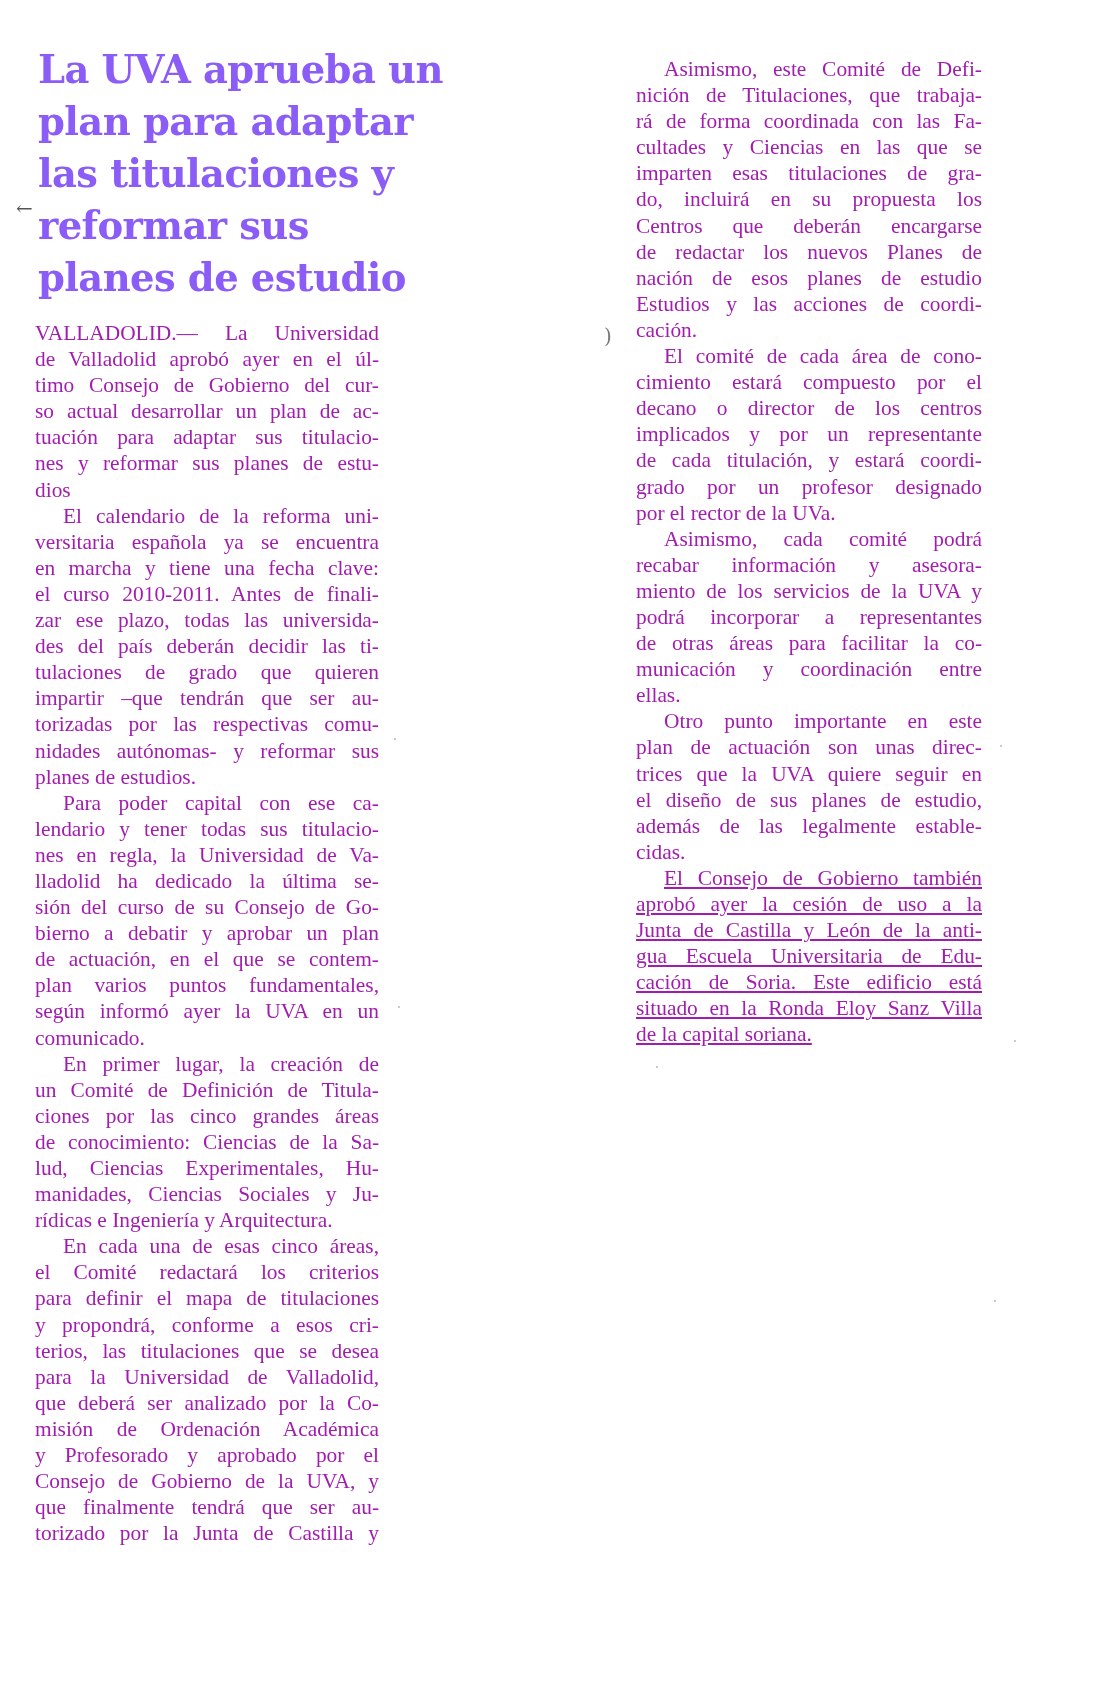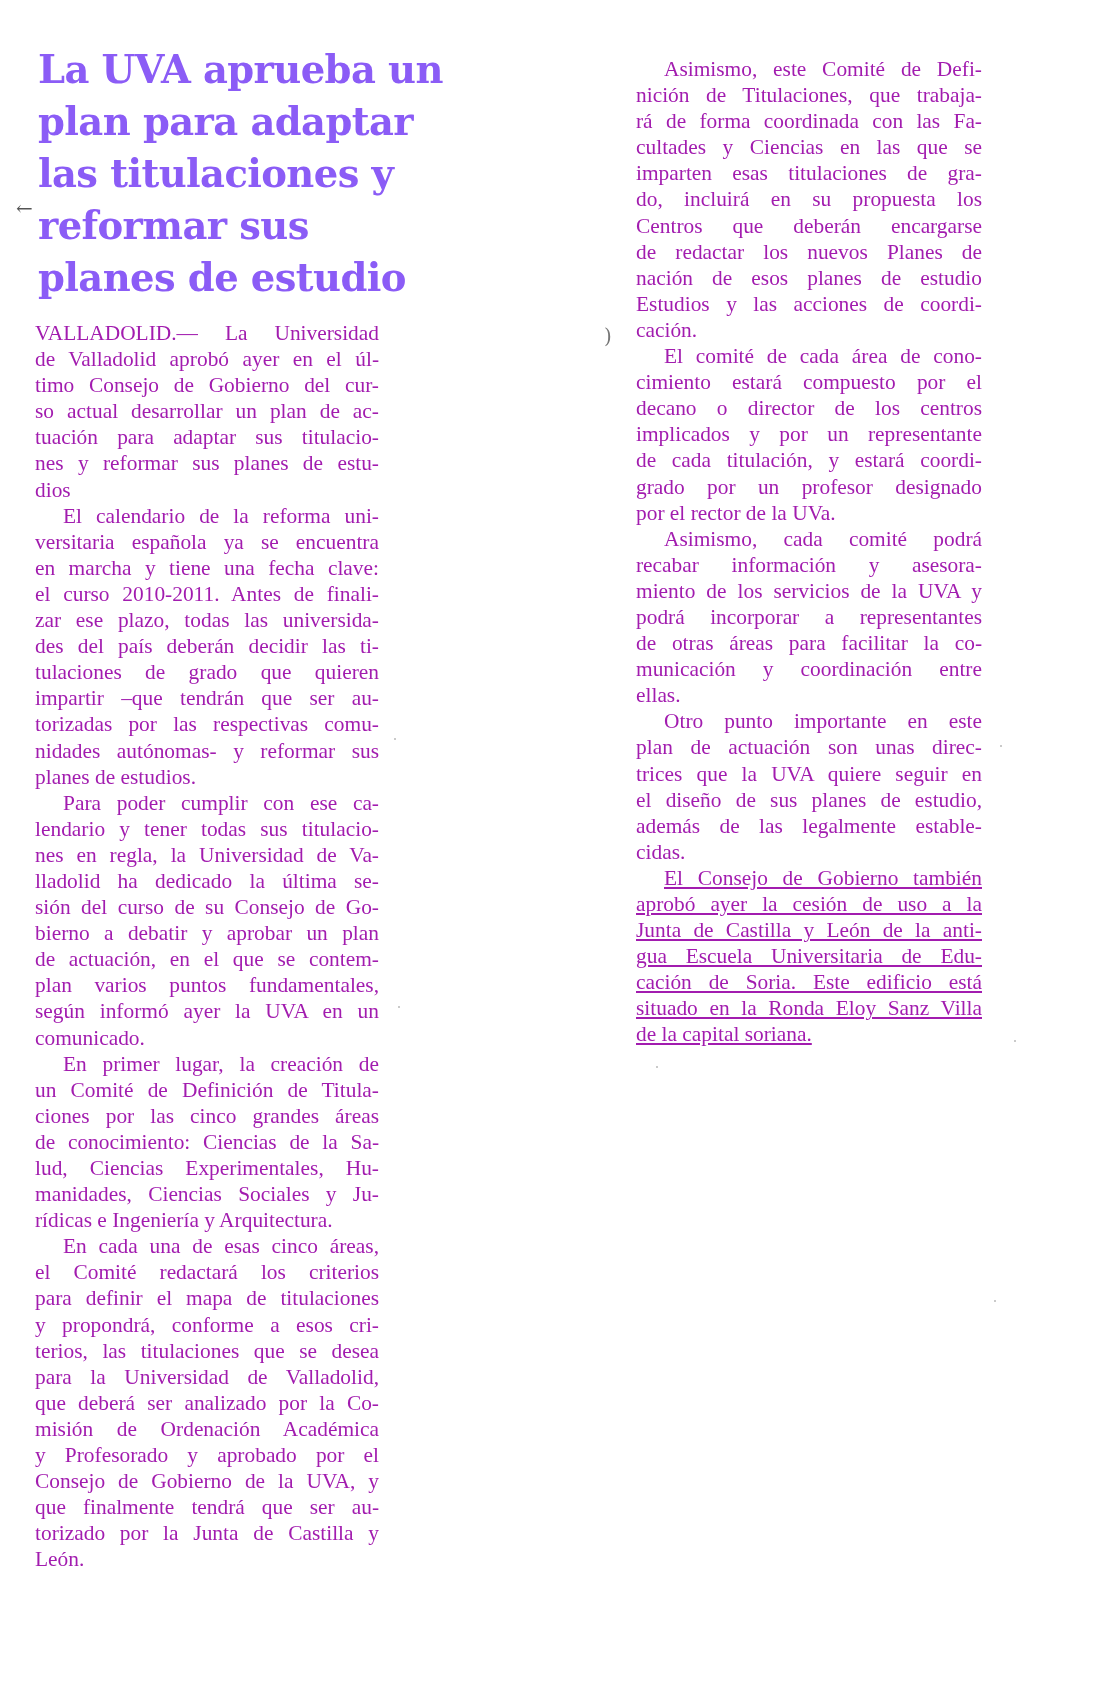--- a/index.html
+++ b/index.html
@@ -121,21 +121,21 @@
         <span class="line">el curso 2010-2011. Antes de finali-</span>
         <span class="line">zar ese plazo, todas las universida-</span>
         <span class="line">des del país deberán decidir las ti-</span>
         <span class="line">tulaciones de grado que quieren</span>
         <span class="line">impartir –que tendrán que ser au-</span>
         <span class="line">torizadas por las respectivas comu-</span>
         <span class="line">nidades autónomas- y reformar sus</span>
         <span class="line last">planes de estudios.</span>
       </p>
       <p style="text-indent: 0px;">
-        <span class="line indent">Para poder cumplir con ese ca-</span>
+        <span class="line indent">Para poder capital con ese ca-</span>
         <span class="line">lendario y tener todas sus titulacio-</span>
         <span class="line">nes en regla, la Universidad de Va-</span>
         <span class="line">lladolid ha dedicado la última se-</span>
         <span class="line">sión del curso de su Consejo de Go-</span>
         <span class="line">bierno a debatir y aprobar un plan</span>
         <span class="line">de actuación, en el que se contem-</span>
         <span class="line">plan varios puntos fundamentales,</span>
         <span class="line">según informó ayer la UVA en un</span>
         <span class="line last">comunicado.</span>
       </p>
@@ -154,21 +154,20 @@
         <span class="line">para definir el mapa de titulaciones</span>
         <span class="line">y propondrá, conforme a esos cri-</span>
         <span class="line">terios, las titulaciones que se desea</span>
         <span class="line">para la Universidad de Valladolid,</span>
         <span class="line">que deberá ser analizado por la Co-</span>
         <span class="line">misión de Ordenación Académica</span>
         <span class="line">y Profesorado y aprobado por el</span>
         <span class="line">Consejo de Gobierno de la UVA, y</span>
         <span class="line">que finalmente tendrá que ser au-</span>
         <span class="line">torizado por la Junta de Castilla y</span>
-        <span class="line last">León.</span>
       </p>
     </div>
   <div class="column col-right" id="col-right">
       <p style="text-indent: 0px;">
         <span class="line indent">Asimismo, este Comité de Defi-</span>
         <span class="line">nición de Titulaciones, que trabaja-</span>
         <span class="line">rá de forma coordinada con las Fa-</span>
         <span class="line">cultades y Ciencias en las que se</span>
         <span class="line">imparten esas titulaciones de gra-</span>
         <span class="line">do, incluirá en su propuesta los</span>

